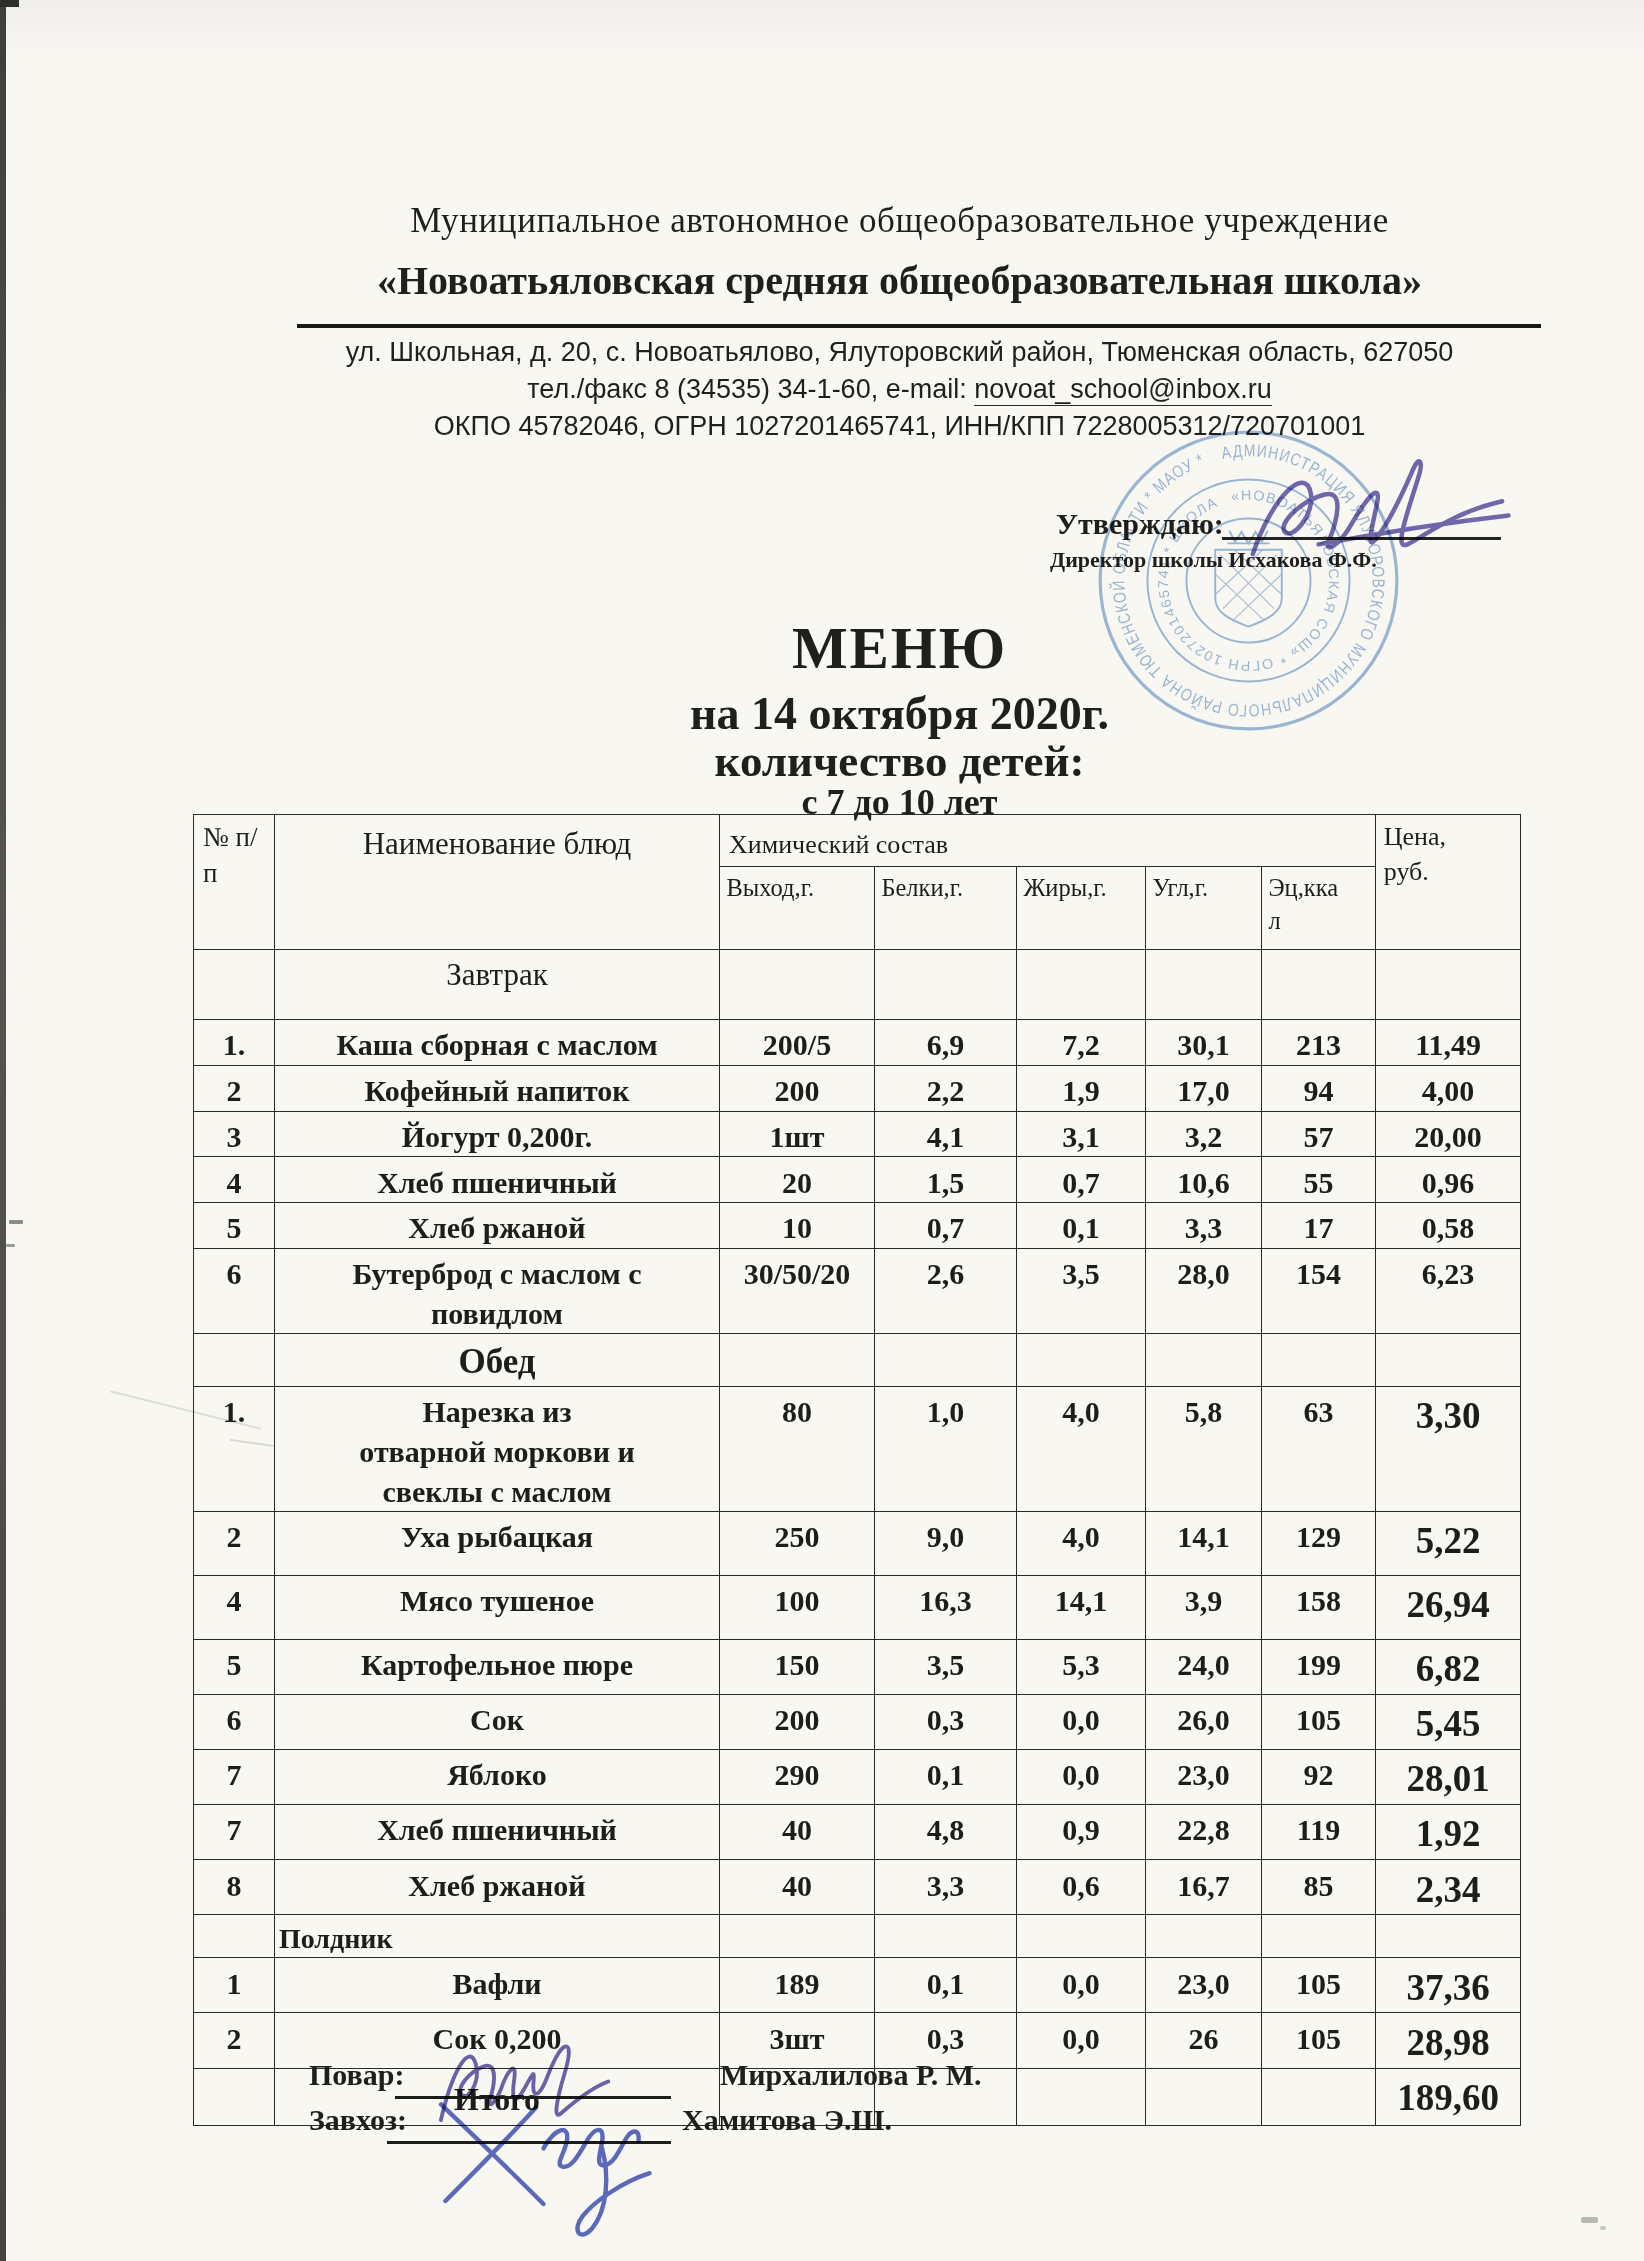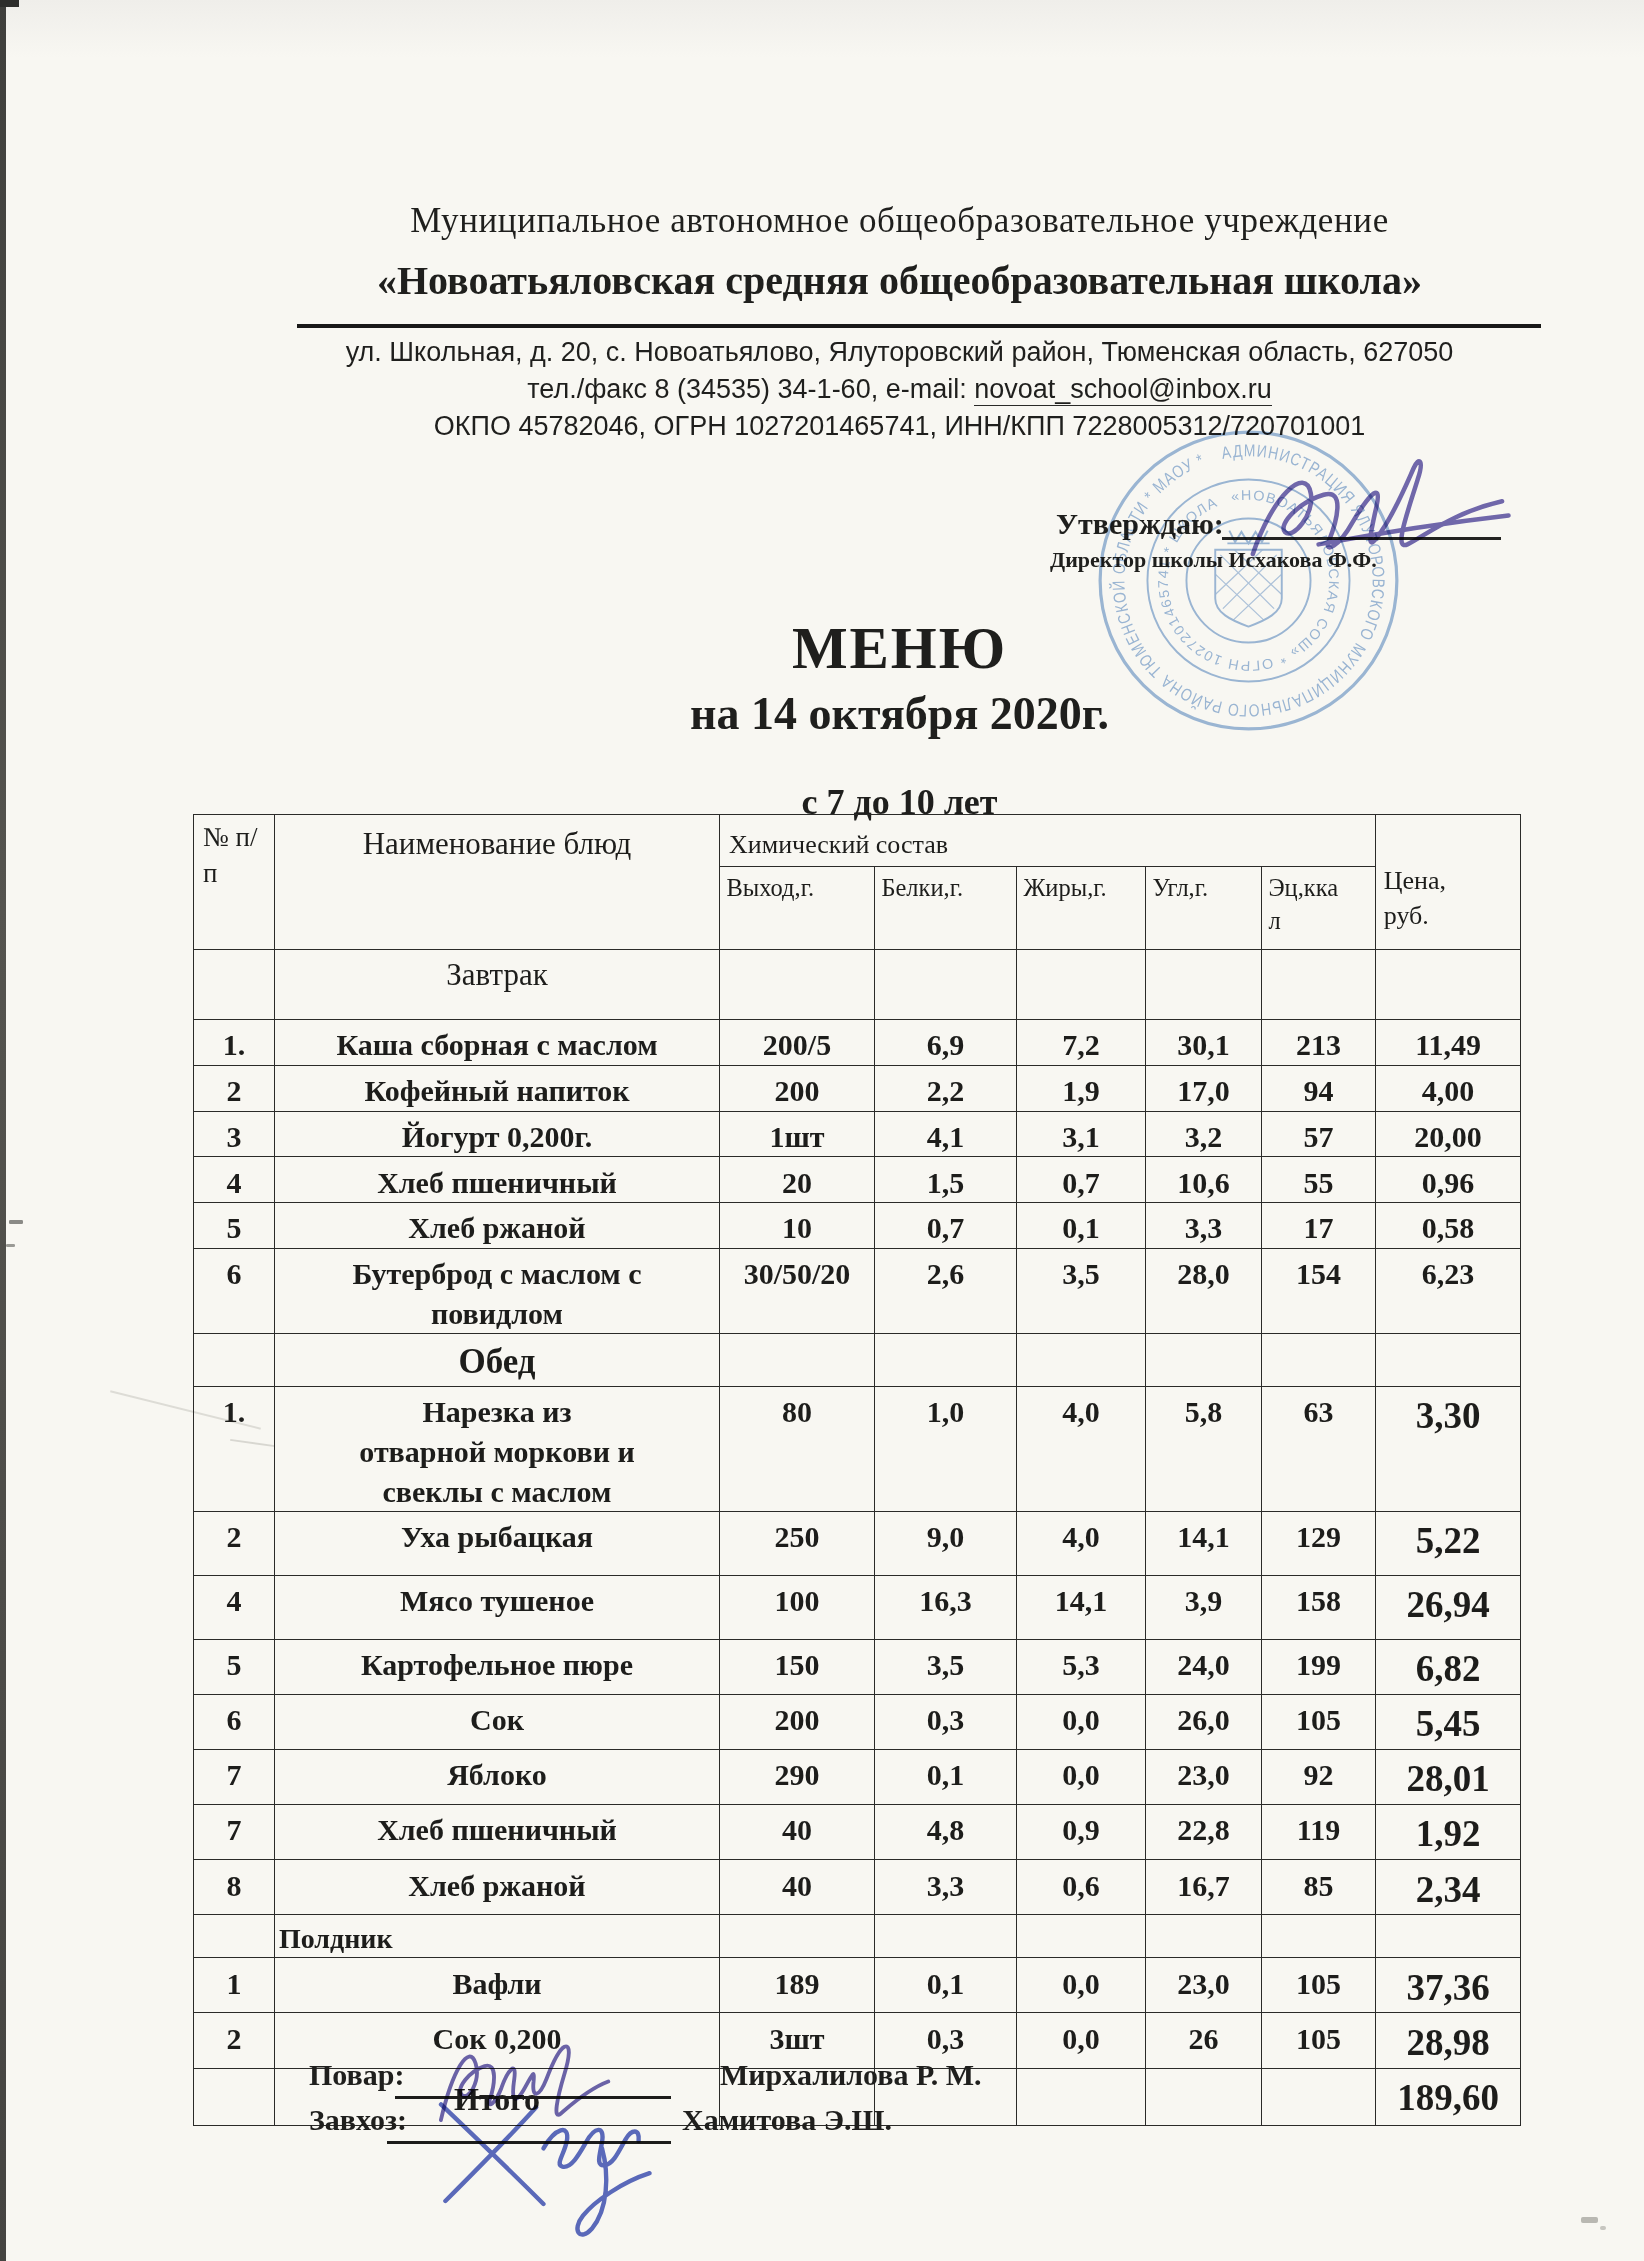--- a/index.html
+++ b/index.html
@@ -59,21 +59,21 @@
   table.menu .hdr td{font-weight:normal;}
   td.num{text-align:center;}
   td.name{text-align:center;padding-left:10.3px;}
   td.val,td.price{text-align:center;}
   .h-num{font-size:27px;text-align:left !important;padding-left:9px !important;line-height:1.25;}
   .h-name{font-size:31px;text-align:center;padding-top:9px !important;}
   .h-chem{font-size:26px;vertical-align:bottom !important;padding:0 0 3.9px 9px !important;}
   .h-sub{font-size:24.5px;text-align:left !important;padding-left:6.4px !important;}
   .h-price{font-size:26px;padding-left:7.7px !important;}
   .wrapnarrow{display:inline-block;max-width:81px;word-break:break-all;}
-  .wrapprice{display:inline-block;max-width:90px;margin-top:44px;}
+  .wrapprice{display:inline-block;max-width:90px;}
   .row-hdr1 td{border-bottom:none;}
   .hdr-bottom td{border-bottom:3.2px solid #222220;}
   .sec-breakfast{font-weight:normal;font-size:31px;text-align:left;}
   .sec-lunch{font-size:35px;text-align:center !important;}
   .sec-snack{font-size:28px;text-align:left !important;}
   .total-label{font-size:32px;padding-top:9px !important;margin-top:43px;}
   .bigprice{font-size:37px;}
   .clamp430{display:inline-block;max-width:277px;}
   .clamp520{display:inline-block;max-width:335px;}
   
@@ -145,20 +145,21 @@
 
   <svg class="abs sig-director" viewBox="0 0 420 250">
     <g fill="none" stroke="#645aab" stroke-width="7" stroke-linecap="round" opacity="0.9">
       <path d="M 18 160 C 48 70 100 22 108 66 C 114 98 80 138 68 126 C 56 114 92 78 128 68 C 162 58 148 110 136 140 C 128 160 152 148 172 112 C 192 78 220 40 210 86 C 200 130 192 164 218 124 C 240 92 258 48 268 26 C 276 8 284 14 274 44 C 258 96 236 155 258 145 C 286 131 330 95 405 78"></path>
       <path d="M 120 145 C 200 130 310 112 415 100"></path>
     </g>
   </svg>
 
   <div class="abs center-band t-menu">МЕНЮ</div>
   <div class="abs center-band t-date">на 14 октября 2020г.</div>
+  <div class="abs center-band t-child">количество детей:</div>
   <div class="abs center-band t-age">с 7 до 10 лет</div>
 
   <table class="menu">
     <colgroup>
       <col style="width:81px">
         <col style="width:445px">
         <col style="width:155px">
         <col style="width:142px">
       <col style="width:129px">
         <col style="width:116px">

